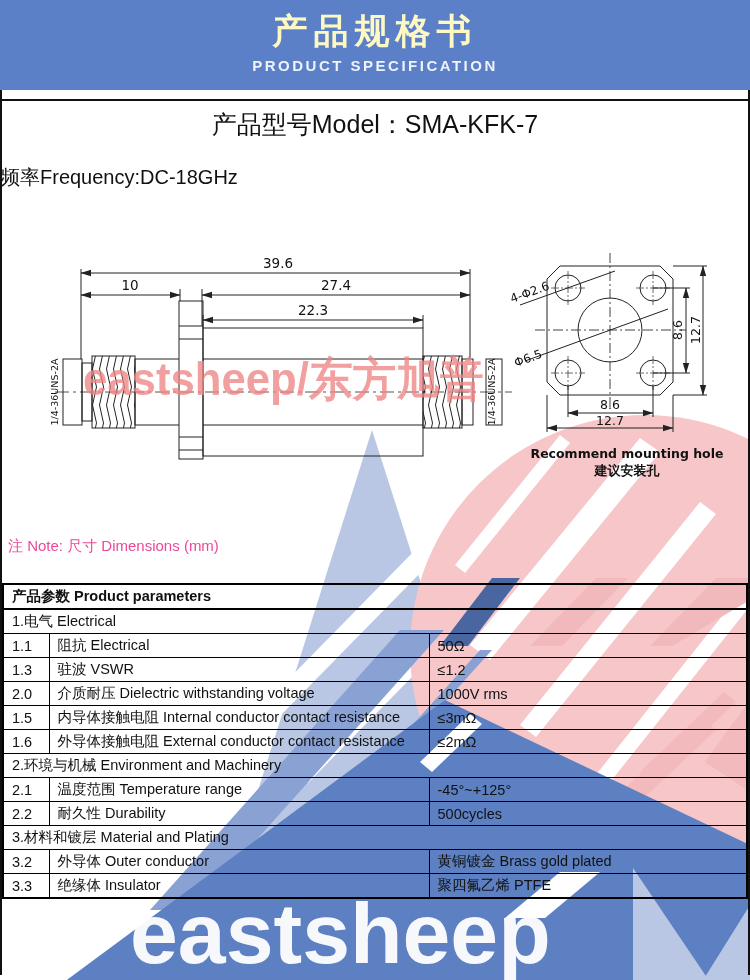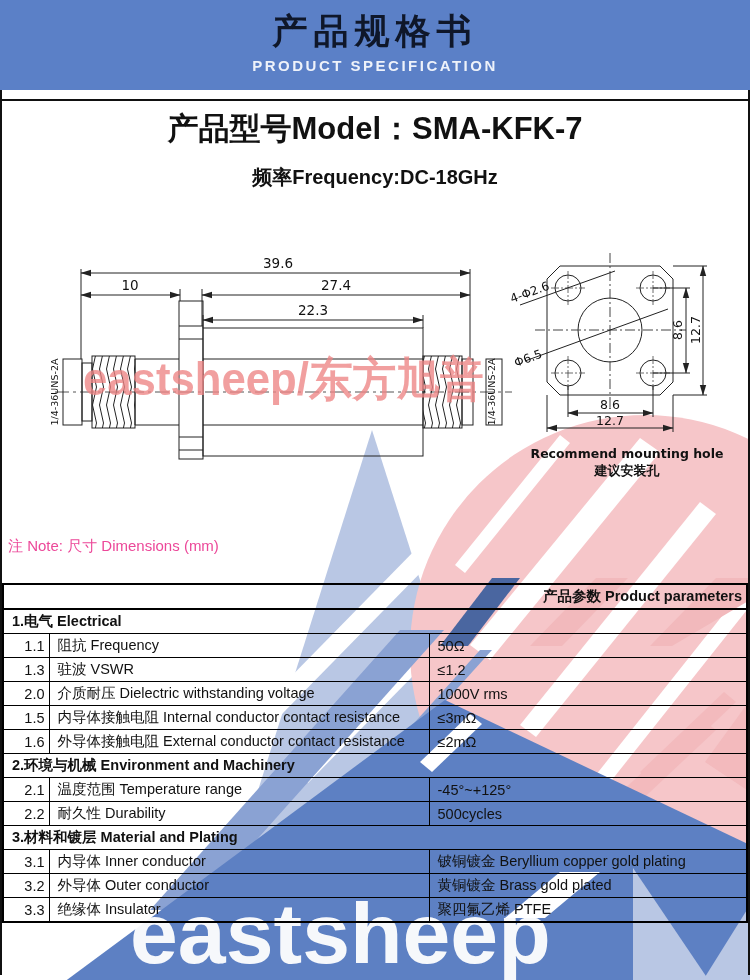--- a/index.html
+++ b/index.html
@@ -3,46 +3,46 @@
 <meta charset="utf-8">
 <style>
   html,body{margin:0;padding:0;background:#fff;}
   .page{position:relative;width:750px;height:980px;background:#fff;overflow:hidden;
         font-family:"Liberation Sans","DejaVu Sans",sans-serif;color:#111;}
   
   .wm-svg{position:absolute;left:0;top:0;z-index:0;}
   
   .banner{position:absolute;left:0;top:0;width:750px;height:90px;background:#5b80c7;z-index:4;
           text-align:center;}
-  .banner h1{margin:8px 0 0 0;font-size:35px;font-weight:bold;color:#0f172a;letter-spacing:6px;}
+  .banner h1{margin:8px 0 0 0;font-size:35px;font-weight:bold;color:#fef9c3;letter-spacing:6px;}
   .banner .sub{margin-top:2px;font-size:15px;color:#eef2fa;letter-spacing:2.5px;font-weight:bold;}
   .rule{position:absolute;left:0;top:99px;width:750px;height:2px;background:#111;z-index:4;}
   .edge{position:absolute;top:90px;width:2px;height:885px;background:#111;z-index:5;}
   .edge.l{left:0;} .edge.r{right:0;}
   
   .model-line{position:absolute;left:0;top:108px;width:750px;text-align:center;z-index:4;
-              font-size:31px;font-weight:bold;}
-  .freq-line{position:absolute;left:0;top:164px;width:750px;text-align:center;z-index:4;
-             font-size:20px;font-weight:bold;}
+              font-size:25px;font-weight:normal;}
+  .freq-line{position:absolute;left:0;top:164px;width:750px;text-align:left;z-index:4;
+             font-size:20px;font-weight:normal;}
   
   .draw{position:absolute;left:0;top:225px;z-index:1;}
   .red-wm{position:absolute;left:83px;top:349px;z-index:2;font-size:46px;font-weight:bold;
           color:#ee8585;opacity:.78;white-space:nowrap;letter-spacing:0;transform:scaleX(.95);
           transform-origin:left top;}
   .note{position:absolute;left:8px;top:537px;z-index:4;font-size:15px;color:#ec4899;}
   
   table.params{position:absolute;left:2px;top:583px;width:746px;z-index:4;
                border-collapse:collapse;background:transparent;table-layout:fixed;}
   table.params td{border:1px solid #000;height:23px;padding:0 4px 0 8px;font-size:14.5px;
                   vertical-align:middle;overflow:hidden;white-space:nowrap;}
   table.params{border:2px solid #000;}
-  td.hdr{height:36px;text-align:right;font-size:18px;font-weight:bold;
+  td.hdr{height:36px;text-align:left;font-size:18px;font-weight:bold;
          border-bottom:2px solid #000 !important;padding:0;}
-  td.sec{height:24px;font-weight:bold;font-size:15.5px;padding-left:4px;}
-  td.no{text-align:right;padding:0;}
+  td.sec{height:24px;font-weight:normal;font-size:15.5px;padding-left:4px;}
+  td.no{text-align:left;padding:0;}
 </style>
 </head>
 <body>
 
 <div class="page">
 
   <svg class="wm-svg" width="750" height="980" viewBox="0 0 750 980" aria-hidden="true">
 
     <polygon points="372,430 198,980 548,980" fill="#b9c7e4"></polygon>
     <polygon points="268,700 420,545 434,559 282,714" fill="#fff"></polygon>
@@ -175,21 +175,21 @@
     <tbody>
         <tr>
           <td class="hdr" colspan="3">产品参数 Product parameters</td>
         </tr>
 
     <tr>
           <td class="sec" colspan="3">1.电气 Electrical</td>
         </tr>
     <tr>
       <td class="no">1.1</td>
-      <td>阻抗 Frequency</td>
+      <td>阻抗 Electrical</td>
       <td>50Ω</td>
         </tr>
     <tr>
       <td class="no">1.3</td>
       <td>驻波 VSWR</td>
       <td>≤1.2</td>
         </tr>
     <tr>
       <td class="no">2.0</td>
       <td>介质耐压 Dielectric withstanding voltage</td>
@@ -217,25 +217,20 @@
     <tr>
       <td class="no">2.2</td>
       <td>耐久性 Durability</td>
       <td>500cycles</td>
         </tr>
 
     <tr>
           <td class="sec" colspan="3">3.材料和镀层 Material and Plating</td>
         </tr>
     <tr>
-      <td class="no">3.1</td>
-      <td>内导体 Inner conductor</td>
-      <td>铍铜镀金 Beryllium copper gold plating</td>
-        </tr>
-    <tr>
       <td class="no">3.2</td>
       <td>外导体 Outer conductor</td>
       <td>黄铜镀金 Brass gold plated</td>
         </tr>
     <tr>
       <td class="no">3.3</td>
       <td>绝缘体 Insulator</td>
       <td>聚四氟乙烯 PTFE</td>
         </tr>
   </tbody>

